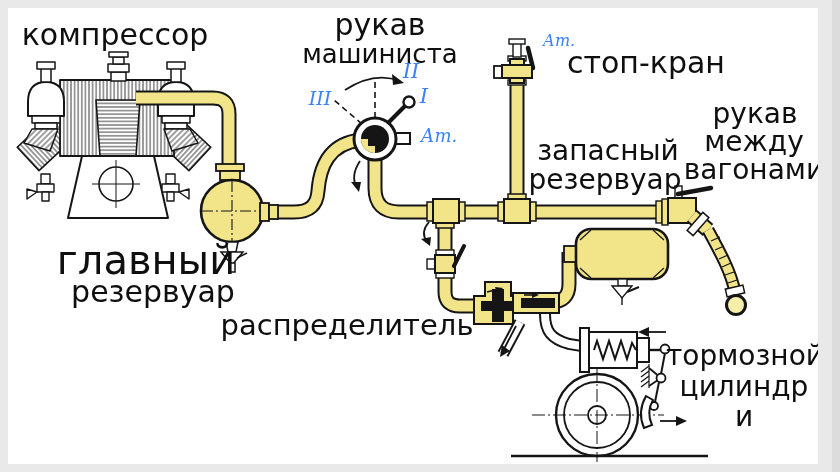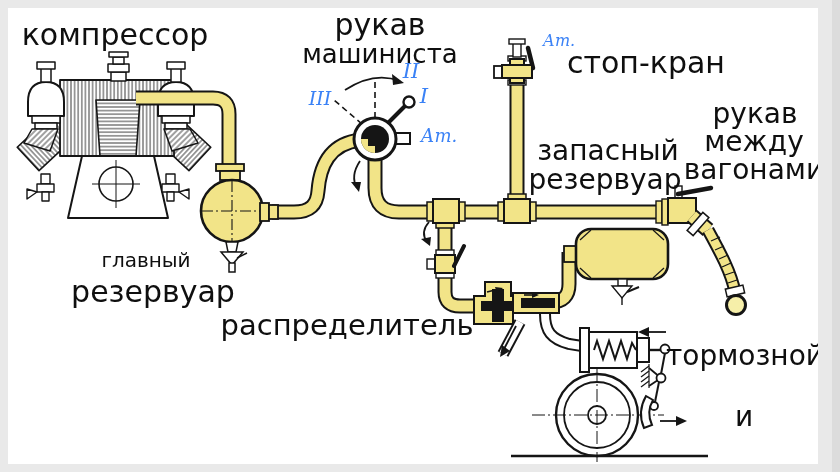--- a/index.html
+++ b/index.html
@@ -312,26 +312,27 @@
 
   <div class="lbl" style="left:638px;top:55px;font-size:30px;">стоп-кран</div>
 
   <div class="lbl" style="left:747px;top:106px;">рукав</div>
   <div class="lbl" style="left:746px;top:134px;">между</div>
   <div class="lbl" style="left:746px;top:162px;">вагонами</div>
 
   <div class="lbl" style="left:600px;top:143px;">запасный</div>
   <div class="lbl" style="left:597px;top:172px;">резервуар</div>
 
-  <div class="lbl" style="left:138px;top:252px;font-size:20px;">главный</div>
+  <div class="lbl" style="left:138px;top:252px;font-size:40px;">главный</div>
   <div class="lbl" style="left:145px;top:284px;font-size:30px;">резервуар</div>
 
   <div class="lbl" style="left:339px;top:317px;font-size:29px;">распределитель</div>
 
   <div class="lbl" style="left:737px;top:348px;">тормозной</div>
+  <div class="lbl" style="left:736px;top:379px;">цилиндр</div>
   <div class="lbl" style="left:736px;top:409px;">и</div>
 
   <div class="lbl-sm" style="left:363px;top:63px;font-size:21px;margin-left:40px;">II</div>
   <div class="lbl-sm" style="left:312px;top:90px;font-size:19px;">III</div>
   <div class="lbl-sm" style="left:416px;top:88px;font-size:21px;">I</div>
   <div class="lbl-sm" style="left:431px;top:128px;font-size:18px;">Ат.</div>
   <div class="lbl-sm" style="left:551px;top:33px;font-size:16px;">Ат.</div>
 
 </div>
 

